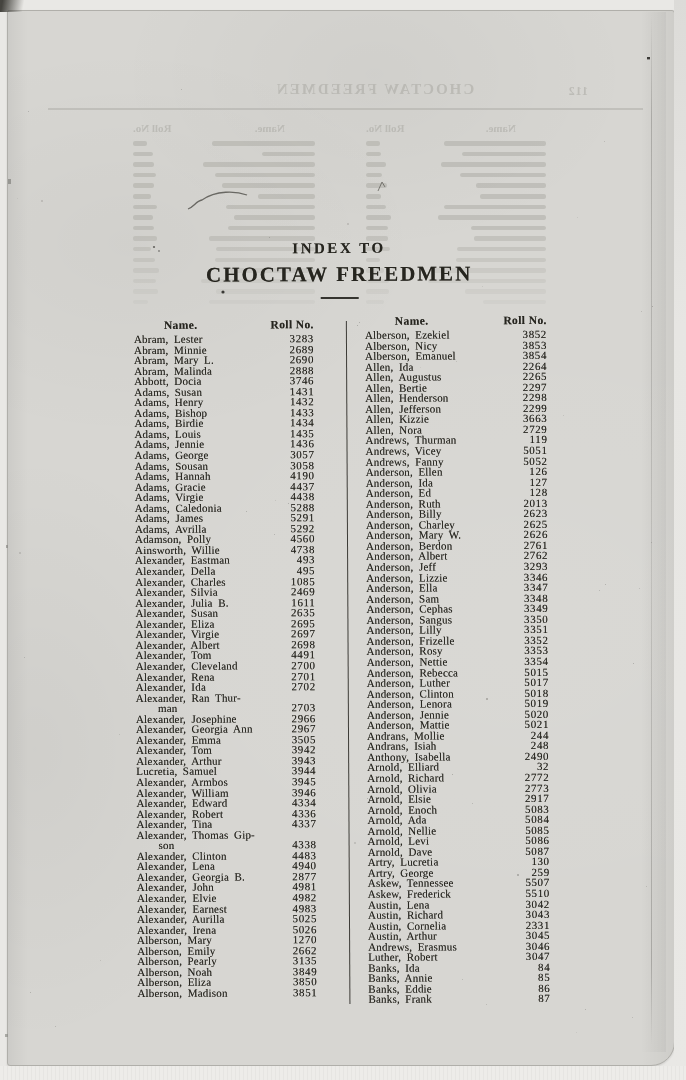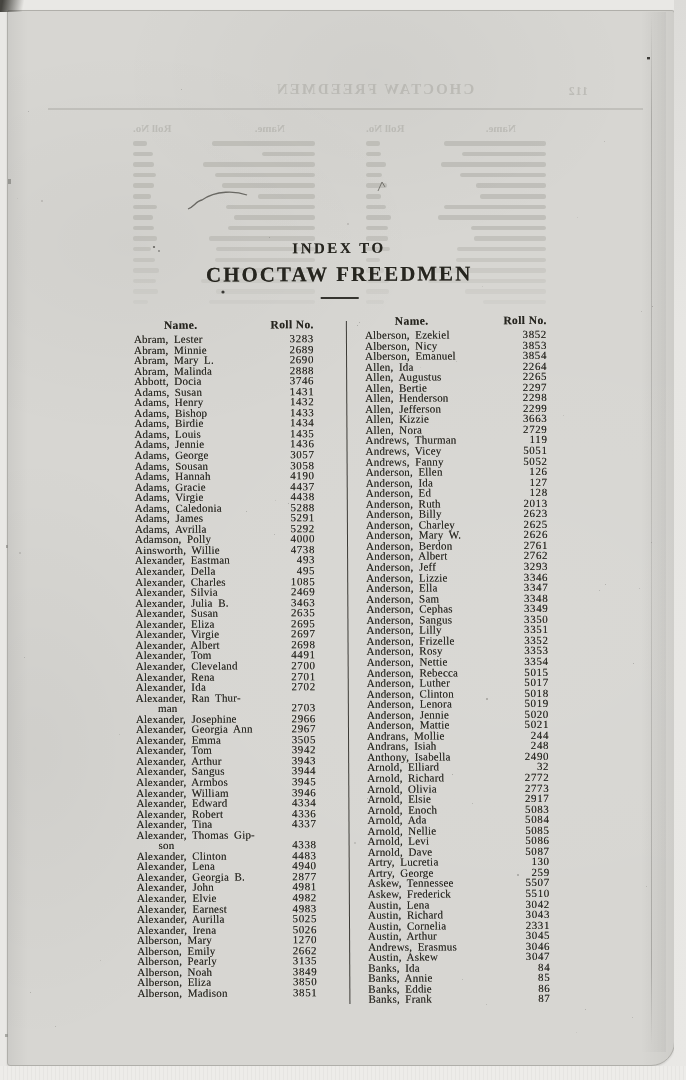--- a/index.html
+++ b/index.html
@@ -328,21 +328,21 @@
         <div class="trow">
           <span class="nm">Adams, James</span>
           <span class="rl">5291</span>
         </div>
         <div class="trow">
           <span class="nm">Adams, Avrilla</span>
           <span class="rl">5292</span>
         </div>
         <div class="trow">
           <span class="nm">Adamson, Polly</span>
-          <span class="rl">4000</span>
+          <span class="rl">4560</span>
         </div>
         <div class="trow">
           <span class="nm">Ainsworth, Willie</span>
           <span class="rl">4738</span>
         </div>
         <div class="trow">
           <span class="nm">Alexander, Eastman</span>
           <span class="rl">493</span>
         </div>
         <div class="trow">
@@ -352,21 +352,21 @@
         <div class="trow">
           <span class="nm">Alexander, Charles</span>
           <span class="rl">1085</span>
         </div>
         <div class="trow">
           <span class="nm">Alexander, Silvia</span>
           <span class="rl">2469</span>
         </div>
         <div class="trow">
           <span class="nm">Alexander, Julia B.</span>
-          <span class="rl">3463</span>
+          <span class="rl">1611</span>
         </div>
         <div class="trow">
           <span class="nm">Alexander, Susan</span>
           <span class="rl">2635</span>
         </div>
         <div class="trow">
           <span class="nm">Alexander, Eliza</span>
           <span class="rl">2695</span>
         </div>
         <div class="trow">
@@ -415,21 +415,21 @@
         </div>
         <div class="trow">
           <span class="nm">Alexander, Tom</span>
           <span class="rl">3942</span>
         </div>
         <div class="trow">
           <span class="nm">Alexander, Arthur</span>
           <span class="rl">3943</span>
         </div>
         <div class="trow">
-          <span class="nm">Alexander, Sangus</span>
+          <span class="nm">Lucretia, Samuel</span>
           <span class="rl">3944</span>
         </div>
         <div class="trow">
           <span class="nm">Alexander, Armbos</span>
           <span class="rl">3945</span>
         </div>
         <div class="trow">
           <span class="nm">Alexander, William</span>
           <span class="rl">3946</span>
         </div>
@@ -746,21 +746,21 @@
         </div>
         <div class="trow">
           <span class="nm">Austin, Arthur</span>
           <span class="rl">3045</span>
         </div>
         <div class="trow">
           <span class="nm">Andrews, Erasmus</span>
           <span class="rl">3046</span>
         </div>
         <div class="trow">
-          <span class="nm">Austin, Askew</span>
+          <span class="nm">Luther, Robert</span>
           <span class="rl">3047</span>
         </div>
         <div class="trow">
           <span class="nm">Banks, Ida</span>
           <span class="rl">84</span>
         </div>
         <div class="trow">
           <span class="nm">Banks, Annie</span>
           <span class="rl">85</span>
         </div>

